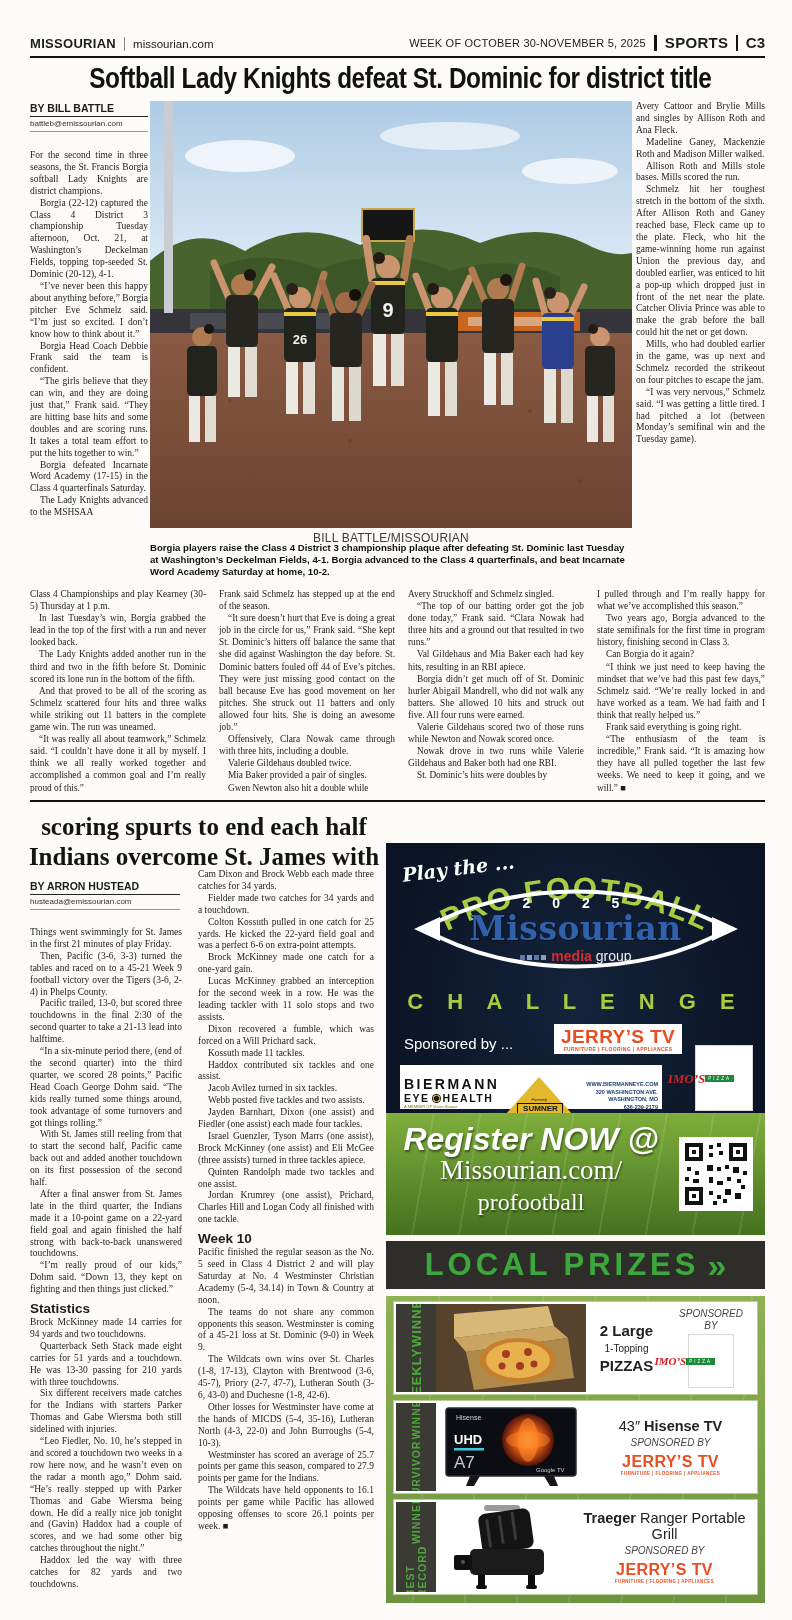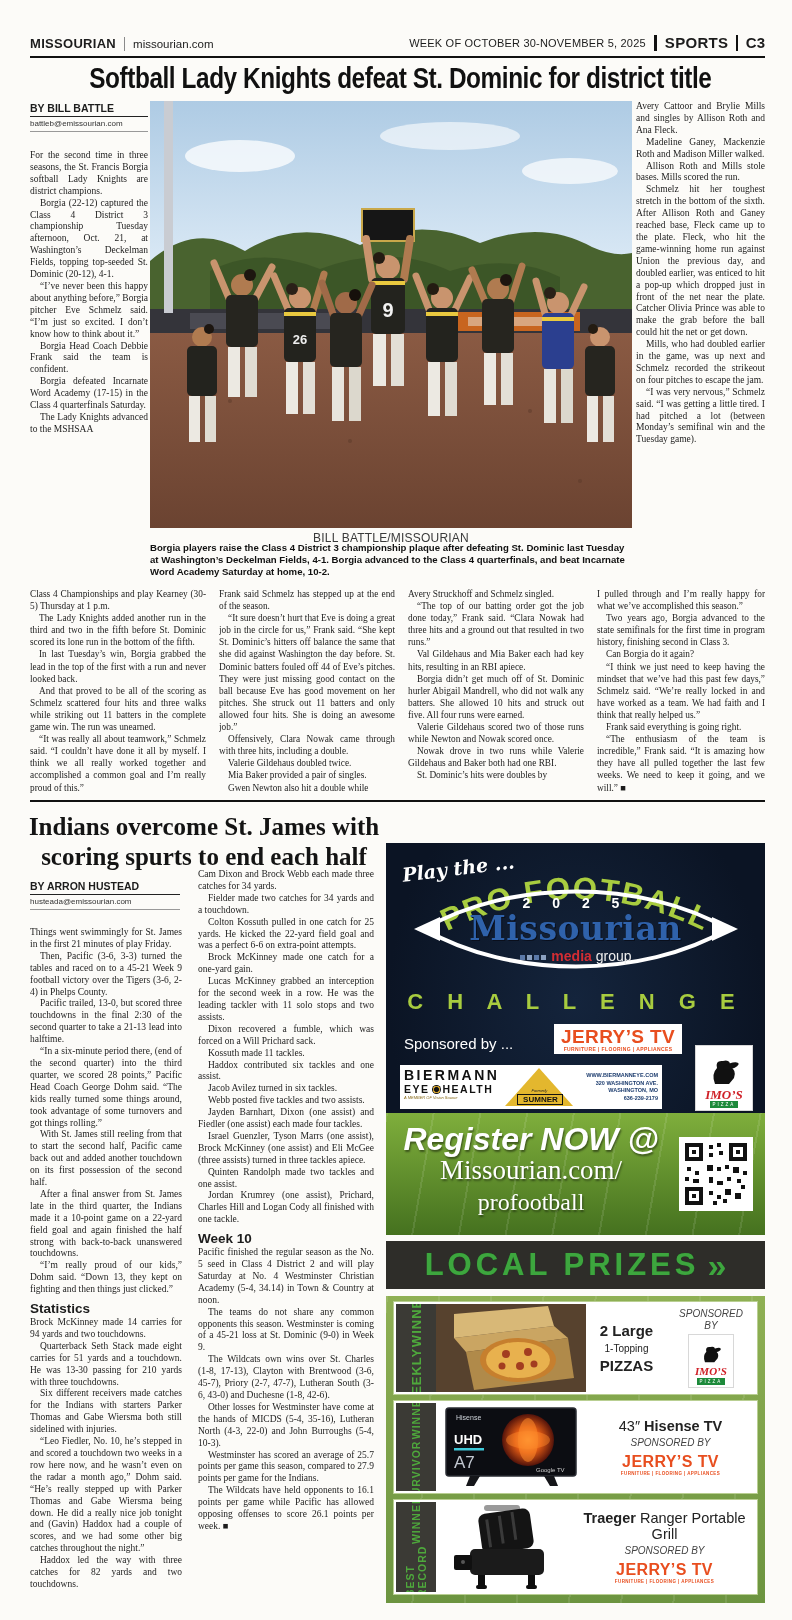--- a/index.html
+++ b/index.html
@@ -53,31 +53,31 @@
   .mbrand{position:absolute;left:0;top:66px;width:100%;text-align:center;color:#2f62ab;font-family:"DejaVu Serif",serif;font-weight:bold;font-size:33px;letter-spacing:.5px;text-shadow:1px 1px 0 #0a0f1c;}
   .mediarow{position:absolute;left:0;top:105px;width:100%;text-align:center;font-family:"Liberation Sans",sans-serif;font-size:14px;}
   .sq{display:inline-block;width:5px;height:5px;margin:0 1px;vertical-align:middle;}
   .media{color:#d42d33;font-weight:bold;}
   .group{color:#eee;}
   .challenge{position:absolute;left:0;top:146px;width:100%;text-align:center;color:#a8cc3f;font-family:"Liberation Sans",sans-serif;font-weight:bold;font-size:22px;letter-spacing:9px;}
   .sponby{position:absolute;left:18px;top:192px;color:#fff;font-family:"Liberation Sans",sans-serif;font-size:15px;}
   .jchip{position:absolute;left:168px;top:181px;background:#fff;padding:3px 7px 2px 7px;text-align:center;}
   .jerrys{color:#e84e1f;font-family:"Liberation Sans",sans-serif;font-weight:bold;font-size:19px;letter-spacing:.4px;line-height:19px;}
   .jsub{color:#e84e1f;font-family:"Liberation Sans",sans-serif;font-size:5px;font-weight:bold;letter-spacing:.4px;}
-  .bier{position:absolute;left:14px;top:222px;width:262px;height:44px;background:#fff;display:flex;padding:3px 4px;box-sizing:border-box;}
+  .bier{position:absolute;left:14px;top:222px;width:262px;height:44px;background:#fff;display:flex;padding:12px 4px;box-sizing:border-box;}
   .biername{font-family:"Liberation Sans",sans-serif;color:#111;}
   .biername .b1{font-weight:bold;font-size:14px;letter-spacing:2.5px;line-height:15px;}
   .biername .b2{font-weight:bold;font-size:10.5px;letter-spacing:1.5px;line-height:12px;display:flex;align-items:center;gap:2px;}
   .eyeic{display:inline-block;width:9px;height:9px;border-radius:50%;background:radial-gradient(circle,#111 35%,#c79a2e 36% 60%,#111 61%);}
   .biername .b3{font-size:4px;color:#8a6d1d;font-style:italic;line-height:6px;}
   .tri{position:relative;width:0;height:0;border-left:34px solid transparent;border-right:34px solid transparent;border-bottom:38px solid #e3b72e;margin-left:6px;}
   .tri .fml{position:absolute;left:-15px;top:20px;width:30px;text-align:center;font-size:4px;font-style:italic;color:#222;font-family:"Liberation Sans",sans-serif;}
   .tri .sum{position:absolute;left:-22px;top:26px;width:44px;text-align:center;font-size:8px;font-weight:bold;color:#111;border:1px solid #111;background:#e3b72e;font-family:"Liberation Sans",sans-serif;}
   .bieraddr{margin-left:auto;text-align:right;font-family:"Liberation Sans",sans-serif;font-size:5.5px;line-height:7.5px;color:#1c3c6e;font-weight:bold;padding-top:4px;}
-  .imos{position:absolute;right:12px;top:202px;width:58px;height:66px;background:#fff;border:1px solid #d8d8d8;display:flex;flex-direction:column;align-items:center;justify-content:flex-end;padding:2px;box-sizing:border-box;}
+  .imos{position:absolute;right:12px;top:202px;width:58px;height:66px;background:#fff;border:1px solid #d8d8d8;display:flex;flex-direction:row;align-items:center;justify-content:flex-end;padding:18px;box-sizing:border-box;}
   .imosred{color:#cf2027;font-family:"Liberation Serif",serif;font-weight:bold;font-style:italic;font-size:13px;line-height:13px;}
   .imosgrn{background:#1d8a3b;color:#fff;font-size:4.5px;letter-spacing:2px;padding:1px 3px;font-family:"Liberation Sans",sans-serif;}
   .reg{position:absolute;left:0;top:270px;width:379px;height:122px;background:linear-gradient(#7fae3c,#45711f);overflow:hidden;}
   .reg:before{content:"";position:absolute;inset:0;background:repeating-linear-gradient(100deg,rgba(255,255,255,.10) 0 2px,transparent 2px 46px);}
   .reg .r1{position:absolute;left:0;top:8px;width:290px;text-align:center;color:#fff;font-family:"Liberation Sans",sans-serif;font-weight:bold;font-style:italic;font-size:32px;text-shadow:1px 2px 2px rgba(0,0,0,.45);}
   .reg .r2{position:absolute;left:0;top:42px;width:290px;text-align:center;color:#fff;font-family:"Liberation Serif",serif;font-size:27px;text-shadow:1px 2px 2px rgba(0,0,0,.45);}
   .reg .r3{position:absolute;left:0;top:76px;width:290px;text-align:center;color:#fff;font-family:"Liberation Serif",serif;font-size:24px;text-shadow:1px 2px 2px rgba(0,0,0,.45);}
   .qr{position:absolute;right:12px;top:24px;width:74px;height:74px;background:#fff;}
   .lpbar{position:relative;width:379px;height:48px;margin-top:6px;background:#2e2d29;display:flex;align-items:center;justify-content:center;gap:8px;}
   .lptxt{color:#3da63e;font-family:"Liberation Sans",sans-serif;font-weight:bold;font-size:31px;letter-spacing:4px;text-shadow:0 0 1px #1a5c1b;}
@@ -248,35 +248,36 @@
     </svg>
   </div>
   <div class="credit">BILL BATTLE/MISSOURIAN</div>
   <div class="caption">Borgia players raise the Class 4 District 3 championship plaque after defeating St. Dominic last Tuesday at Washington’s Deckelman Fields, 4-1. Borgia advanced to the Class 4 quarterfinals, and beat Incarnate Word Academy Saturday at home, 10-2.</div>
 
   <div class="col c1t">
       <p>For the second time in three seasons, the St. Francis Borgia softball Lady Knights are district champions.</p>
       <p>Borgia (22-12) captured the Class 4 District 3 championship Tuesday afternoon, Oct. 21, at Washington’s Deckelman Fields, topping top-seeded St. Dominic (20-12), 4-1.</p>
       <p>“I’ve never been this happy about anything before,” Borgia pitcher Eve Schmelz said. “I’m just so excited. I don’t know how to think about it.”</p>
       <p>Borgia Head Coach Debbie Frank said the team is confident.</p>
+      <p>“The girls believe that they can win, and they are doing just that,” Frank said. “They are hitting base hits and some doubles and are scoring runs. It takes a total team effort to put the hits together to win.”</p>
       <p>Borgia defeated Incarnate Word Academy (17-15) in the Class 4 quarterfinals Saturday.</p>
       <p>The Lady Knights advanced to the MSHSAA</p>
     </div>
   <div class="col c5t">
       <p>Avery Cattoor and Brylie Mills and singles by Allison Roth and Ana Fleck.</p>
       <p>Madeline Ganey, Mackenzie Roth and Madison Miller walked.</p>
       <p>Allison Roth and Mills stole bases. Mills scored the run.</p>
       <p>Schmelz hit her toughest stretch in the bottom of the sixth. After Allison Roth and Ganey reached base, Fleck came up to the plate. Fleck, who hit the game-winning home run against Union the previous day, and doubled earlier, was enticed to hit a pop-up which dropped just in front of the net near the plate. Catcher Olivia Prince was able to make the grab before the ball could hit the net or get down.</p>
       <p>Mills, who had doubled earlier in the game, was up next and Schmelz recorded the strikeout on four pitches to escape the jam.</p>
       <p>“I was very nervous,” Schmelz said. “I was getting a little tired. I had pitched a lot (between Monday’s semifinal win and the Tuesday game).</p>
     </div>
   <div class="col rb cA">
       <p>Class 4 Championships and play Kearney (30-5) Thursday at 1 p.m.</p>
+      <p>In last Tuesday’s win, Borgia grabbed the lead in the top of the first with a run and never looked back.</p>
       <p>The Lady Knights added another run in the third and two in the fifth before St. Dominic scored its lone run in the bottom of the fifth.</p>
-      <p>In last Tuesday’s win, Borgia grabbed the lead in the top of the first with a run and never looked back.</p>
       <p>And that proved to be all of the scoring as Schmelz scattered four hits and three walks while striking out 11 batters in the complete game win. The run was unearned.</p>
       <p>“It was really all about teamwork,” Schmelz said. “I couldn’t have done it all by myself. I think we all really worked together and accomplished a common goal and I’m really proud of this.”</p>
     </div>
   <div class="col rb cB">
       <p>Frank said Schmelz has stepped up at the end of the season.</p>
       <p>“It sure doesn’t hurt that Eve is doing a great job in the circle for us,” Frank said. “She kept St. Dominic’s hitters off balance the same that she did against Washington the day before. St. Dominic batters fouled off 44 of Eve’s pitches. They were just missing good contact on the ball because Eve has good movement on her pitches. She struck out 11 batters and only allowed four hits. She is doing an awesome job.”</p>
       <p>Offensively, Clara Nowak came through with three hits, including a double.</p>
       <p>Valerie Gildehaus doubled twice.</p>
       <p>Mia Baker provided a pair of singles.</p>
       <p>Gwen Newton also hit a double while</p>
@@ -294,22 +295,22 @@
       <p>I pulled through and I’m really happy for what we’ve accomplished this season.”</p>
       <p>Two years ago, Borgia advanced to the state semifinals for the first time in program history, finishing second in Class 3.</p>
       <p>Can Borgia do it again?</p>
       <p>“I think we just need to keep having the mindset that we’ve had this past few days,” Schmelz said. “We’re really locked in and have worked as a team. We had faith and I think that really helped us.”</p>
       <p>Frank said everything is going right.</p>
       <p>“The enthusiasm of the team is incredible,” Frank said. “It is amazing how they have all pulled together the last few weeks. We need to keep it going, and we will.” ■</p>
     </div>
 
   <div class="rule2"></div>
   <div class="hl2">
+    <div>scoring spurts to end each half</div>
     <div>Indians overcome St. James with</div>
-    <div>scoring spurts to end each half</div>
   </div>
   <div class="byline bl2">
     <div class="by">BY ARRON HUSTEAD</div>
     <div class="em">husteada@emissourian.com</div>
   </div>
 
   <div class="col a2c1">
     <div>
         <p>Things went swimmingly for St. James in the first 21 minutes of play Friday.</p>
         <p>Then, Pacific (3-6, 3-3) turned the tables and raced on to a 45-21 Week 9 football victory over the Tigers (3-6, 2-4) in Phelps County.</p>

